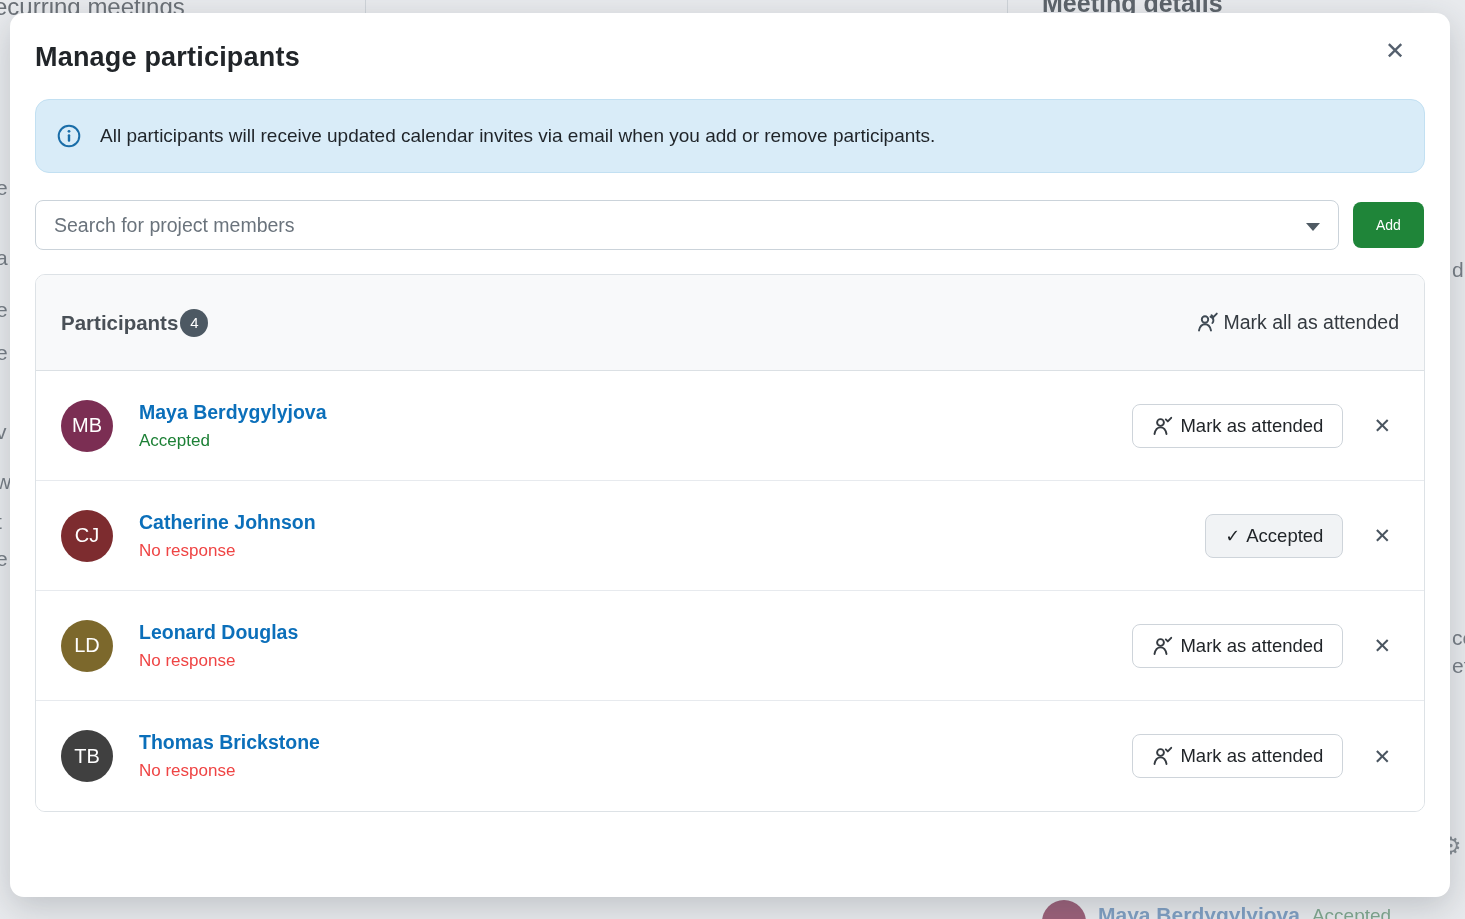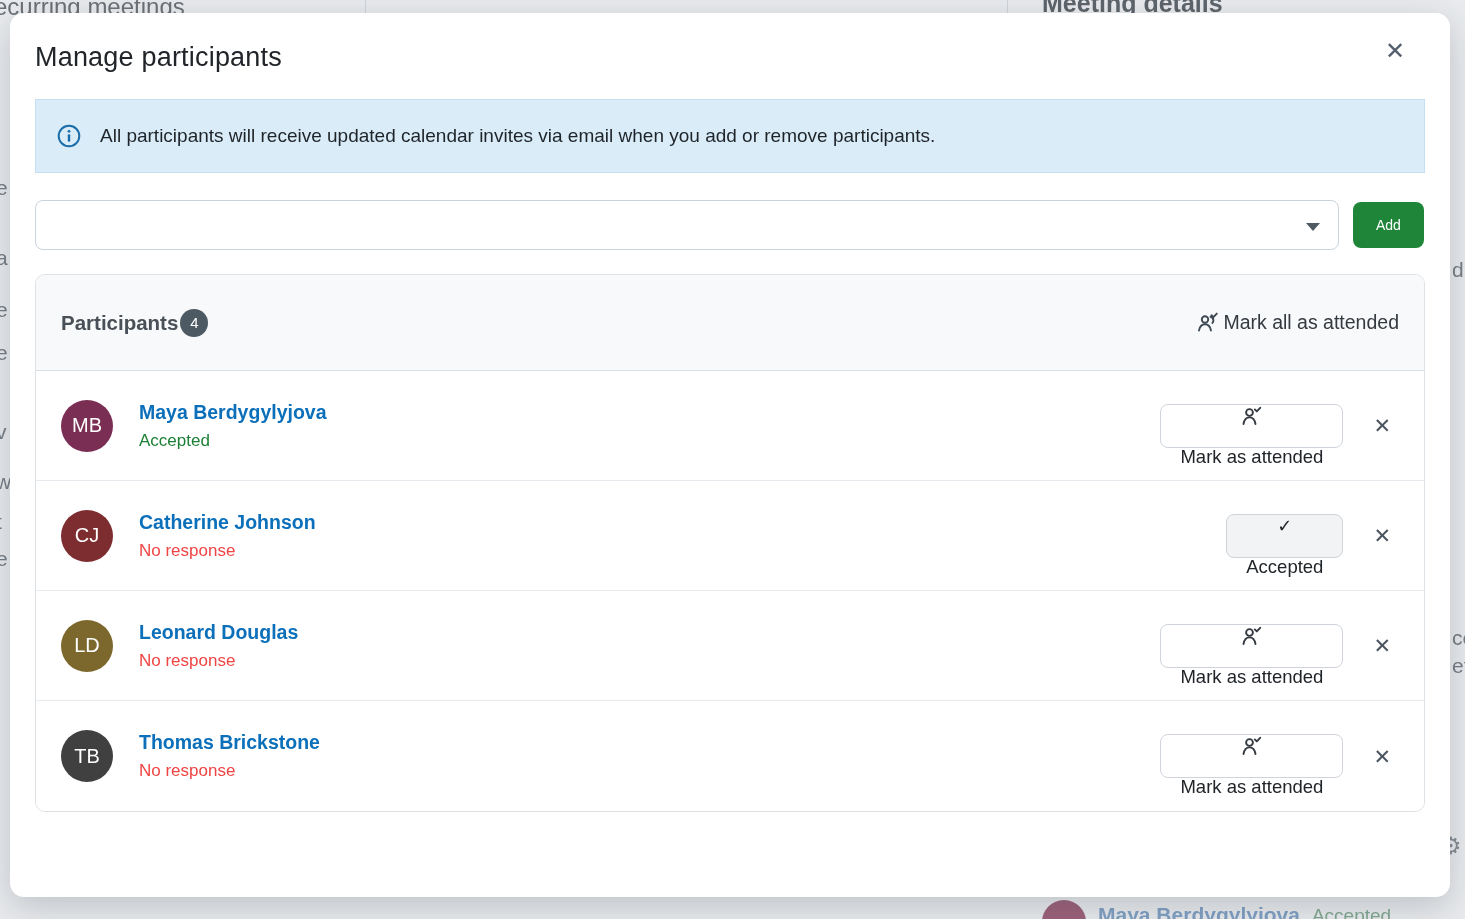--- a/index.html
+++ b/index.html
@@ -23,27 +23,27 @@
   .bd-gear { position:absolute; left:1440px; top:832px; font-size:24px; color:#868d94; }
 
   
   .modal {
     position:absolute; left:10px; top:13px; width:1440px; height:884px;
     background:#ffffff; border-radius:14px;
     box-shadow:0 10px 34px rgba(40,50,60,.22);
     padding:0 25px;
   }
   .modal-header { position:relative; padding-top:29px; }
-  .modal-title  { font-size:27px; font-weight:400; color:#212529; letter-spacing:.2px; }
+  .modal-title  { font-size:27px; font-weight:700; color:#212529; letter-spacing:.2px; }
   .modal-close  { position:absolute; right:14px; top:20px; font-size:24px; color:#55606e;
                   background:none; border:none; cursor:pointer; line-height:1; padding:6px; }
 
   .banner {
     margin-top:26px; height:74px; display:flex; align-items:center; gap:18px;
-    background:#d9ecf8; border:1px solid #c2e0f2; border-radius:0; padding:0 20px;
+    background:#d9ecf8; border:1px solid #c2e0f2; border-radius:14px; padding:0 20px;
   }
   .banner-icon { flex:0 0 auto; display:flex; }
   .banner-text { font-size:19px; color:#1f2429; }
 
   .description { margin-top:34px; font-size:19.5px; color:#212529; }
 
   .search-row { margin-top:27px; display:flex; align-items:center; gap:14px; }
   .search-select {
     position:relative; flex:0 0 1304px; height:50px;
     border:1px solid #cbd3da; border-radius:8px; background:#fff;
@@ -80,23 +80,23 @@
   .row:last-child { border-bottom:none; }
   .avatar { width:52px; height:52px; border-radius:50%; color:#fff; font-size:20px;
             display:flex; align-items:center; justify-content:center; flex:0 0 auto; }
   .person-info { margin-left:26px; display:flex; flex-direction:column; gap:7px; }
   .person-name { font-size:19.5px; font-weight:700; color:#0b6fba; cursor:pointer; }
   .person-status { font-size:17px; }
   .status-accepted { color:#1d8036; }
   .status-none { color:#ef4444; }
   .row-actions { margin-left:auto; display:flex; align-items:center; gap:22px; }
   .action-btn {
-    height:44px; display:flex; align-items:center; gap:19px; padding:0 19px;
+    height:44px; display:flex; align-items:center; gap:6px; padding:0 19px;
     background:#fff; border:1px solid #ced4da; border-radius:8px;
-    font-size:18.5px; color:#212529; cursor:pointer; font-family:inherit;flex-direction:column;
+    font-size:18.5px; color:#212529; cursor:pointer; font-family:inherit;
   }
   .action-btn.attended { background:#f1f3f5; }
   .check-glyph { font-size:18px; color:#212529; }
   .remove-btn { background:none; border:none; font-size:21px; color:#4a5560;
                 cursor:pointer; padding:4px 8px; line-height:1; }
   .icon-svg { display:block; }
 </style>
 </head>
 <body>
 
@@ -145,20 +145,21 @@
         <circle cx="13" cy="8.3" r="1.4" fill="#1a6da8"></circle>
         <rect x="11.8" y="11.2" width="2.4" height="7.6" rx="1.1" fill="#1a6da8"></rect>
       </svg>
     </span>
     <span class="banner-text">All participants will receive updated calendar invites via email when you add or remove participants.</span>
   </div>
 
 
   <div class="search-row">
     <div class="search-select">
+      <span class="search-placeholder">Search for project members</span>
       <span class="caret"></span>
     </div>
     <button class="add-btn">Add</button>
   </div>
 
   <div class="list">
 
     <div class="list-header">
       <div class="list-title-wrap">
         <span class="list-title">Participants</span>

